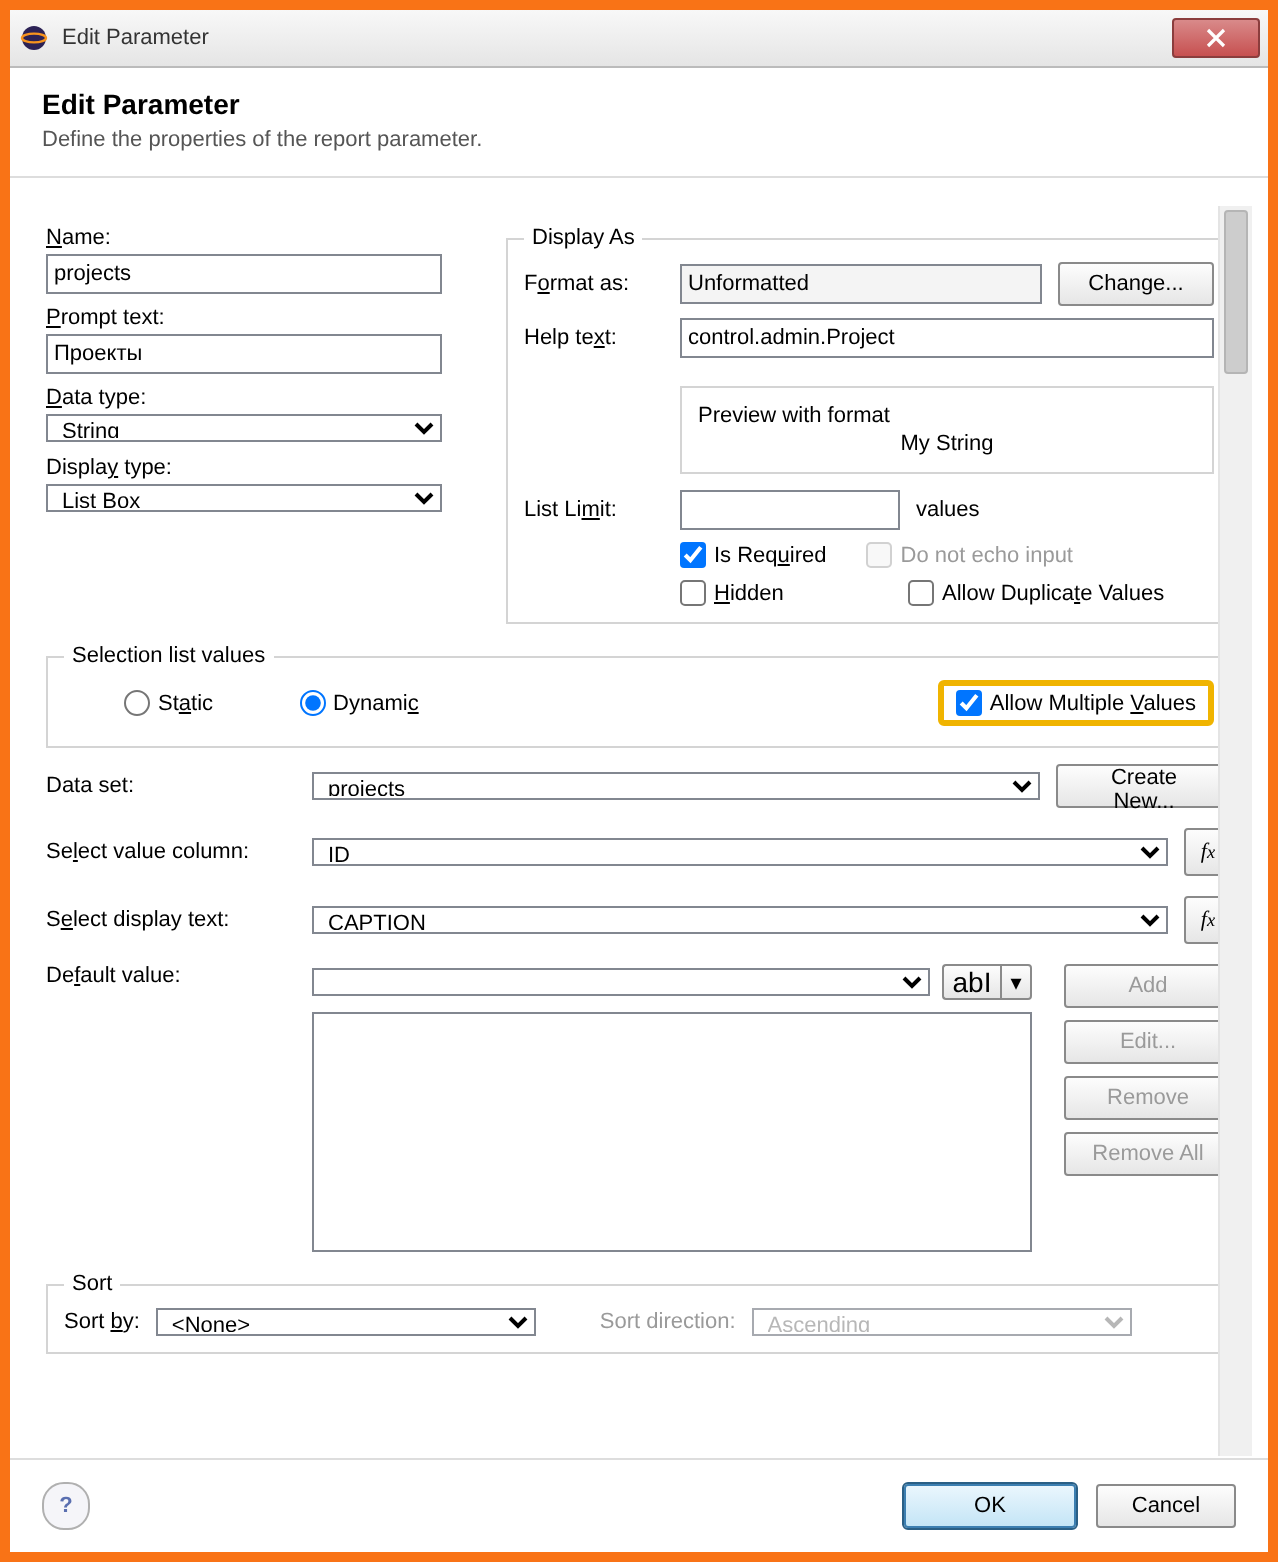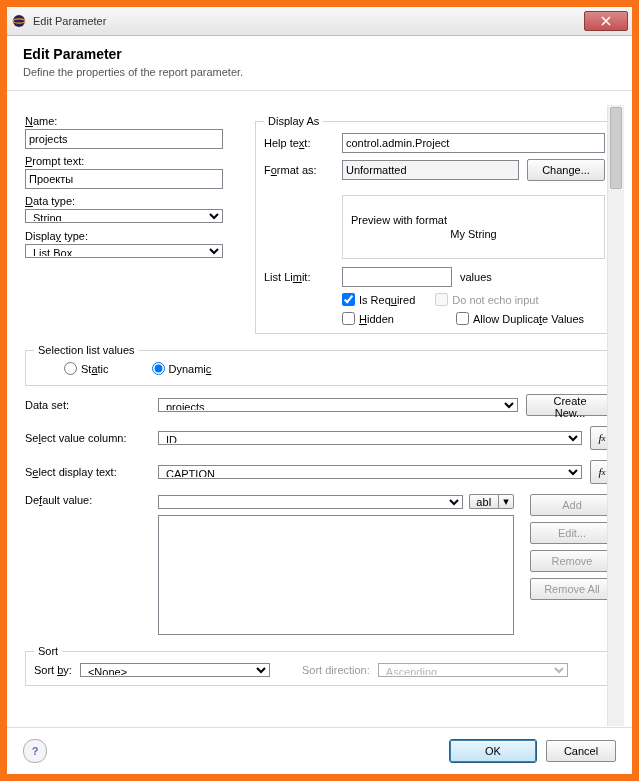--- a/index.html
+++ b/index.html
@@ -1,16 +1,16 @@
 <!DOCTYPE html>
 <html><head>
 <meta charset="utf-8">
 <style>
 html,body{margin:0;padding:0;font-family:"Segoe UI",Tahoma,sans-serif;font-size:11px;color:#000;background:#fff}
-.window{width:639px;height:781px;border:7px solid #f97316;box-sizing:border-box;background:#fff;position:relative}
+.window{width:639px;height:781px;border:5px solid #f97316;box-sizing:border-box;background:#fff;position:relative}
 .titlebar{height:28px;background:linear-gradient(#f8f8f8,#e5e5e5);border-bottom:1px solid #bbb;display:flex;align-items:center;padding:0 4px}
 .titlebar .eclipse-icon{width:16px;height:16px;margin-right:6px}
 .titlebar .title{flex:1;color:#333}
 .titlebar .closebtn{width:42px;height:18px;background:linear-gradient(#d98a8a,#c75050);border:1px solid #8b3d3d;border-radius:2px;display:flex;align-items:center;justify-content:center;color:#fff}
 .header{padding:10px 16px 12px;border-bottom:1px solid #ddd}
 .header h1{margin:0 0 4px;font-size:14px;font-weight:bold}
 .header .sub{color:#555}
 .content{position:absolute;left:8px;right:8px;top:98px;bottom:48px;padding:10px 10px 10px 10px;box-sizing:border-box;overflow:hidden}
 .scrollbar{position:absolute;right:0;top:0;bottom:0;width:16px;background:#f0f0f0;border-left:1px solid #e4e4e4}
 .scrollbar .thumb{position:absolute;left:2px;right:2px;top:2px;height:80px;background:#cdcdcd;border:1px solid #b5b5b5;border-radius:2px}
@@ -35,25 +35,25 @@
 .smallicon{width:22px;height:22px;border:1px solid #8a8a8a;background:linear-gradient(#fdfdfd,#e6e6e6);display:inline-flex;align-items:center;justify-content:center;font-style:italic;font-family:"Times New Roman",serif;border-radius:2px}
 .list-box{border:1px solid #828790;background:#fff;height:118px}
 .btn-col{display:flex;flex-direction:column;gap:6px;width:84px}
 .btn-col .btn{width:100%}
 .bottom{position:absolute;left:0;right:0;bottom:0;height:46px;border-top:1px solid #ddd;display:flex;align-items:center;padding:0 16px;gap:10px}
 .bottom .spacer{flex:1}
 .help-icon{width:22px;height:22px;border:1px solid #b0b0b0;border-radius:11px;display:flex;align-items:center;justify-content:center;color:#5a6fb0;font-weight:bold;background:#f5f5f9}
 .ok-btn{border:1px solid #3c7fb1;outline:1px solid #2a5f85;background:linear-gradient(#eaf6fd,#c4e5f6);width:86px}
 .disabled-text{color:#9a9a9a}
 input[type=checkbox]:disabled + span{color:#9a9a9a}
-.preview-box{border:1px solid #d4d4d4;padding:18px 8px;margin-top:14px}
+.preview-box{border:1px solid #d4d4d4;padding:8px 8px;margin-top:14px}
 .tbl-row{display:flex;align-items:center;gap:8px;margin-bottom:6px}
 .tbl-row .l{width:70px}
 .dropdown{display:inline-flex;align-items:stretch}
-.dropdown .mainbtn{border:1px solid #8a8a8a;background:linear-gradient(#fdfdfd,#e6e6e6);width:28px;border-right:none;display:flex;align-items:center;justify-content:center;font-size:11px;border-radius:2px 0 0 2px}
+.dropdown .mainbtn{border:1px solid #8a8a8a;background:linear-gradient(#fdfdfd,#e6e6e6);width:28px;border-right:none;display:flex;align-items:center;justify-content:center;font-size:14px;border-radius:2px 0 0 2px}
 .dropdown .arrow{border:1px solid #8a8a8a;background:linear-gradient(#fdfdfd,#e6e6e6);width:14px;display:flex;align-items:center;justify-content:center;border-radius:0 2px 2px 0}
 </style>
 </head>
 <body>
 
 <div class="window">
   <div class="titlebar">
     <span class="eclipse-icon">
       <svg viewBox="0 0 16 16">
           <circle cx="8" cy="8" r="6" fill="#2c2255"></circle>
@@ -95,28 +95,28 @@
         <label class="lbl">Displa<u>y</u> type:</label><br>
         <select class="combo" style="width:198px"><option>List Box</option></select>
       </div>
     </div>
 
     <div class="right-col">
       <fieldset>
         <legend>Display As</legend>
 
         <div class="tbl-row">
-          <span class="l">Help te<u>x</u>t:</span>
-          <input class="textbox" style="flex: 1 1 0%;" value="control.admin.Project">
-        </div>
-
-        <div class="tbl-row">
           <span class="l">F<u>o</u>rmat as:</span>
           <input class="textbox" style="flex: 1 1 0%; background: rgb(244, 244, 244);" readonly="" value="Unformatted">
           <button class="btn" style="width:78px">Change...</button>
+        </div>
+
+        <div class="tbl-row">
+          <span class="l">Help te<u>x</u>t:</span>
+          <input class="textbox" style="flex: 1 1 0%;" value="control.admin.Project">
         </div>
 
         <div style="margin-left:78px">
           <div class="preview-box">
             <div>Preview with format</div>
             <div style="text-align:center;margin-top:2px">My String</div>
           </div>
         </div>
 
         <div class="tbl-row" style="margin-top:8px">
@@ -155,20 +155,26 @@
       <div class="flex" style="gap:43px;padding-left:30px">
         <label class="chk">
             <input type="radio" name="sel" style="">
             <span>St<u>a</u>tic</span>
           </label>
         <label class="chk">
             <input type="radio" name="sel" checked="" style="">
             <span>Dynami<u>c</u></span>
           </label>
         <span style="flex:1"></span>
+        <span class="highlight-box">
+          <label class="chk">
+              <input type="checkbox" checked="" style="">
+              <span>Allow Multiple <u>V</u>alues</span>
+            </label>
+        </span>
       </div>
     </fieldset>
 
     <div style="height:8px"></div>
 
     <div class="grid" style="grid-template-columns:125px 1fr auto">
       <span>Data set:</span>
       <select class="combo bigselect"><option>projects</option></select>
       <button class="btn" style="width:88px">Create New...</button>
     </div>

